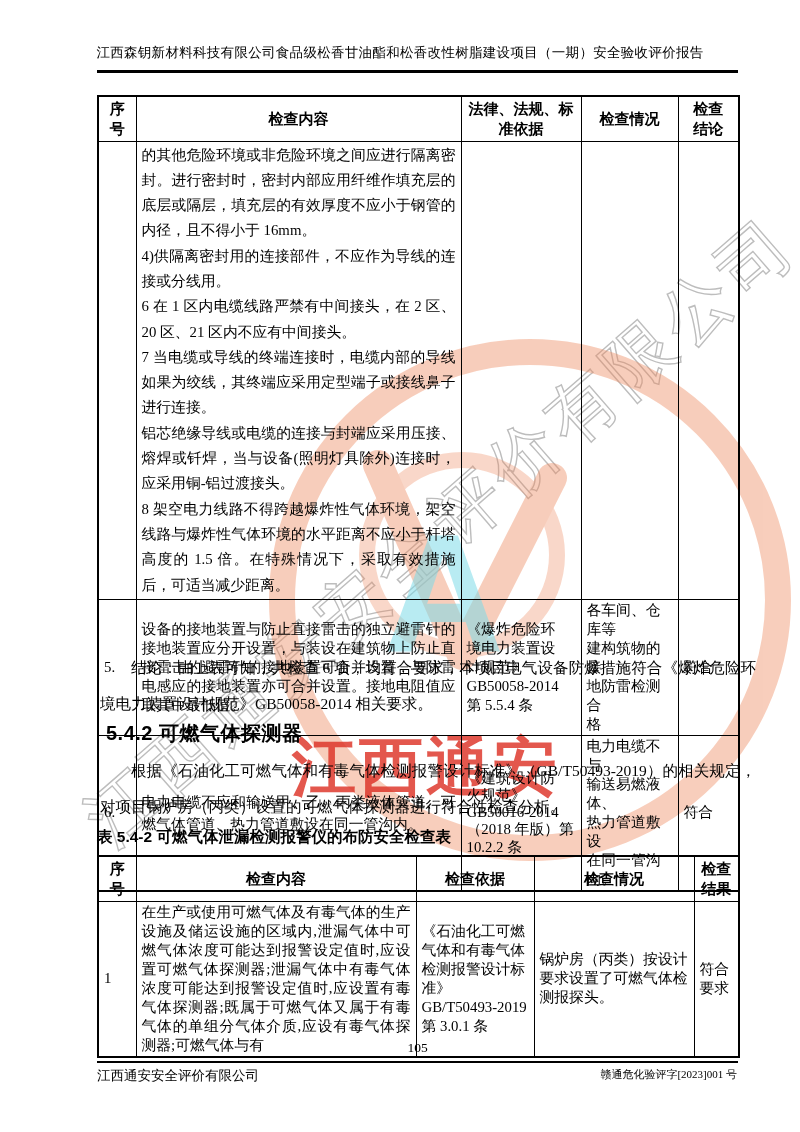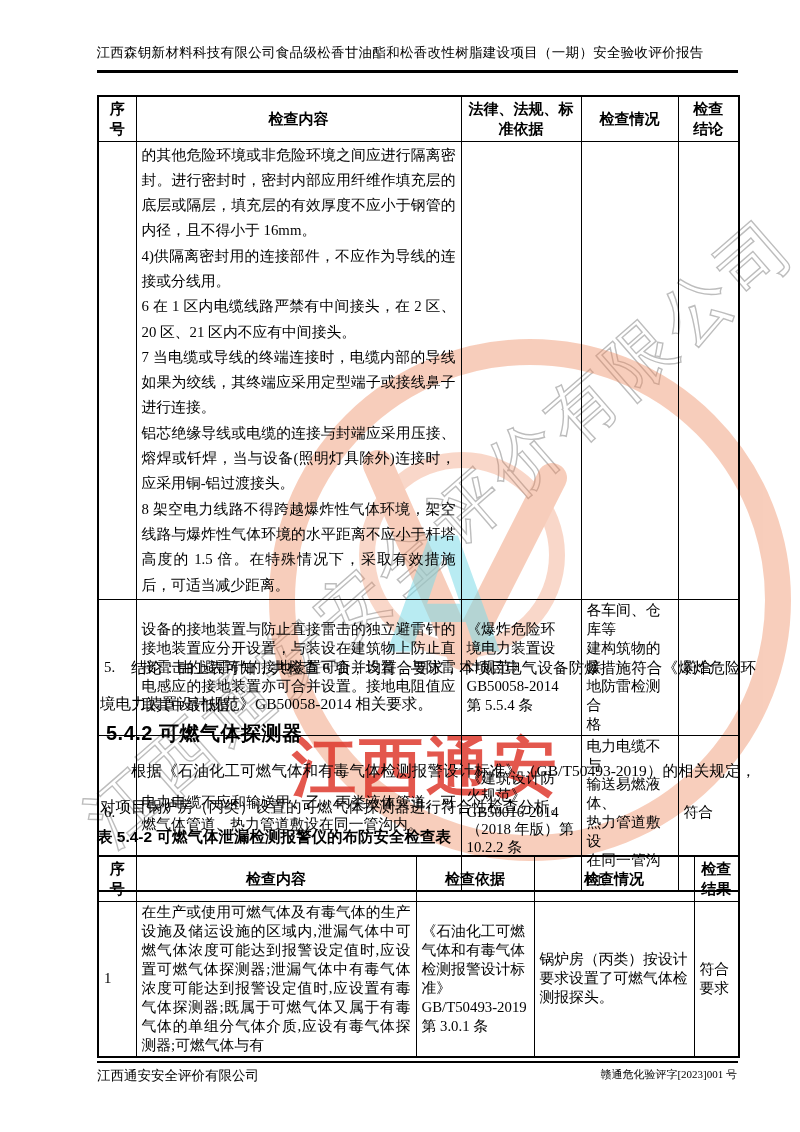--- a/index.html
+++ b/index.html
@@ -176,18 +176,19 @@
 第 3.0.1 条</td>
         <td class="cell-center lh19">锅炉房（丙类）按设计
 要求设置了可燃气体检
 测报探头。</td>
         <td class="cell-center lh19">符合
 要求</td>
       </tr>
     </tbody>
       </table>
 
+    <div class="page-number">105</div>
     <div class="footer-rule"></div>
     <div class="footer-left">江西通安安全评价有限公司</div>
     <div class="footer-right">赣通危化验评字[2023]001 号</div>
 
   </div>
 </div>
 
 </body></html>

